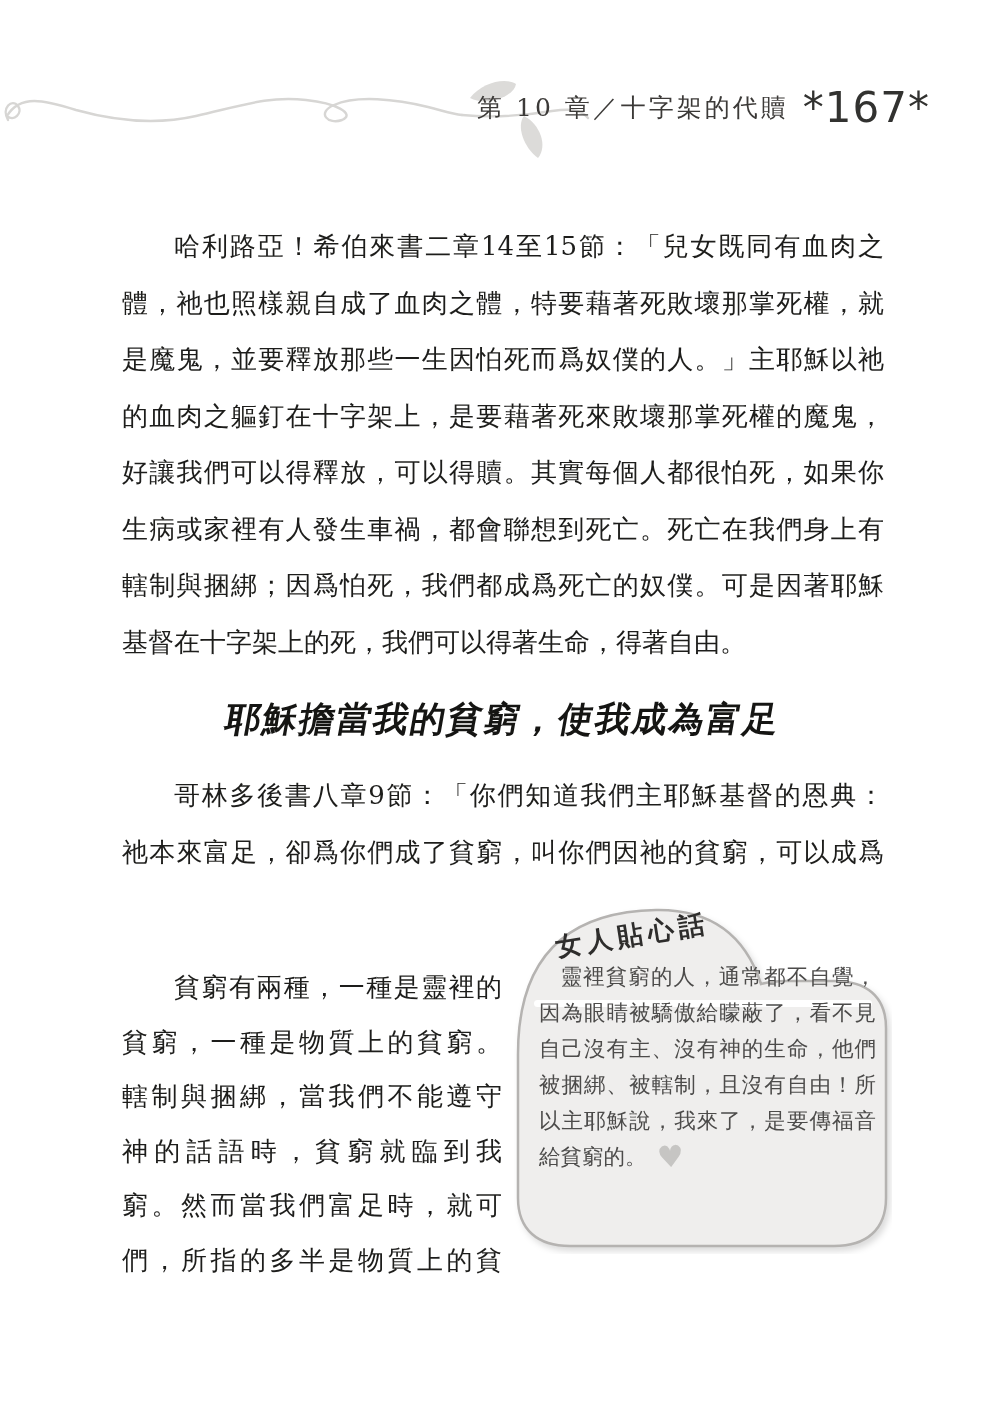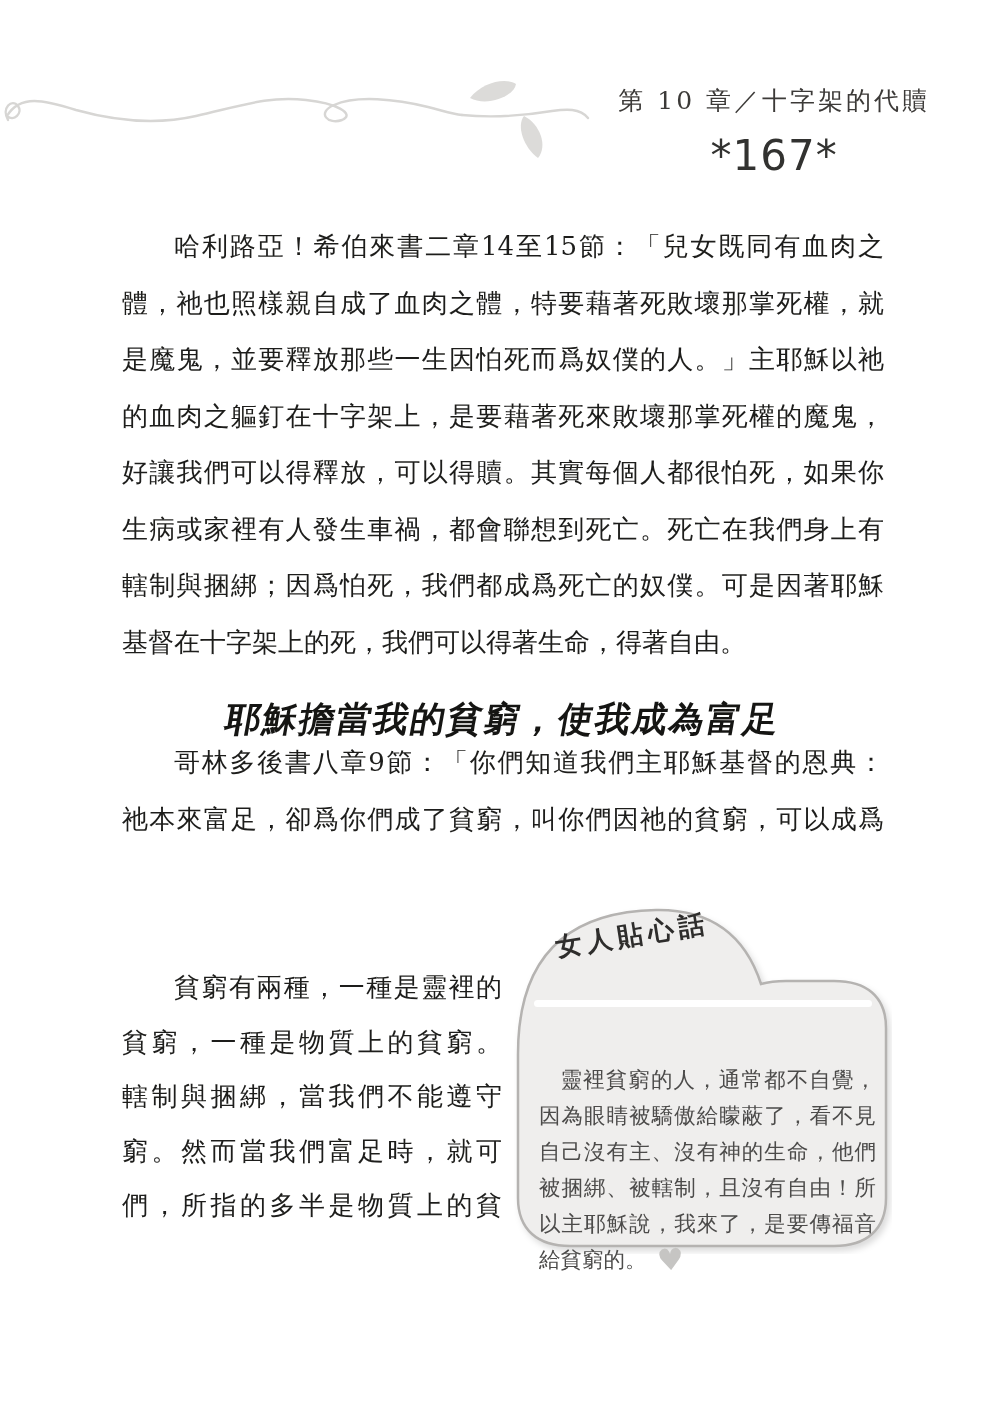--- a/index.html
+++ b/index.html
@@ -7,32 +7,32 @@
     width:1000px;height:1402px;background:#ffffff;position:relative;
     font-family:"DejaVu Serif","Liberation Serif",serif;
     -webkit-font-smoothing:antialiased;
   }
   .page{position:absolute;inset:0;overflow:hidden;}
 
   
   .ornament{position:absolute;left:0;top:72px;width:630px;height:104px;}
   .header{
     position:absolute;top:84px;right:70px;height:46px;
-    display:flex;align-items:center;gap:14px;color:#3c3a38;white-space:nowrap;flex-direction:column;
+    display:flex;align-items:center;gap:14px;color:#3c3a38;white-space:nowrap;
   }
   .chapter-title{font-size:25px;letter-spacing:3px;}
   .page-number{
     font-family:"DejaVu Sans","Liberation Sans",sans-serif;
     font-size:42px;letter-spacing:1px;color:#323230;
   }
 
   
   .textblock{position:absolute;color:#1d1d1b;font-size:26px;}
   .p1{top:218px;left:122px;width:762px;line-height:56.5px;}
-  .p2{top:734px;left:122px;width:762px;line-height:56.5px;}
+  .p2{top:767px;left:122px;width:762px;line-height:56.5px;}
   .p3{top:960px;left:122px;width:380px;line-height:54.5px;}
   .tline{text-align:justify;text-align-last:justify;}
   .tline.end{text-align-last:left;}
   .tline.indent{text-indent:2em;}
 
   .section-heading{
     position:absolute;top:696px;left:122px;width:762px;height:48px;
     text-align:center;font-family:"DejaVu Sans","Liberation Sans",sans-serif;
     font-weight:900;font-size:35px;letter-spacing:2px;color:#151513;
     transform:skewX(-10deg);
@@ -40,21 +40,21 @@
 
   
   .bubble-svg{position:absolute;left:514px;top:904px;width:378px;height:350px;}
   .bubble-label{
     position:absolute;left:556px;top:930px;
     font-family:"DejaVu Sans","Liberation Sans",sans-serif;
     font-size:26px;font-weight:bold;letter-spacing:5px;color:#2e2d2c;
     transform:rotate(-9deg);transform-origin:left center;white-space:nowrap;
   }
   .bubble-text{
-    position:absolute;left:539px;top:1062px;width:337px;
+    position:absolute;left:539px;top:959px;width:337px;
     font-family:"DejaVu Sans","Liberation Sans",sans-serif;
     font-size:21.5px;line-height:36px;color:#4c4b4a;
   }
   .bubble-text .tline.indent{text-indent:1em;}
   .bubble-lastline{text-align:left;display:flex;align-items:center;}
   .heart{
     color:#c6c5c3;font-size:30px;margin-left:10px;line-height:36px;
     font-family:"DejaVu Sans","Liberation Sans",sans-serif;
     transform:rotate(-4deg);
   }
@@ -93,20 +93,21 @@
 
   <div class="textblock p2">
     <div class="tline indent">哥林多後書八章9節：「你們知道我們主耶穌基督的恩典：</div>
     <div class="tline">祂本來富足，卻爲你們成了貧窮，叫你們因祂的貧窮，可以成爲</div>
   </div>
 
   <div class="textblock p3">
     <div class="tline indent">貧窮有兩種，一種是靈裡的</div>
     <div class="tline">貧窮，一種是物質上的貧窮。</div>
     <div class="tline">轄制與捆綁，當我們不能遵守</div>
+    <div class="tline">神的話語時，貧窮就臨到我</div>
     <div class="tline">窮。然而當我們富足時，就可</div>
     <div class="tline">們，所指的多半是物質上的貧</div>
   </div>
 
   <svg class="bubble-svg" viewBox="0 0 378 350" xmlns="http://www.w3.org/2000/svg">
     <path d="M4 150
              C4 62 44 8 142 6
              C206 5 234 40 247 80
              C254 78 262 77 272 77
              L320 77

